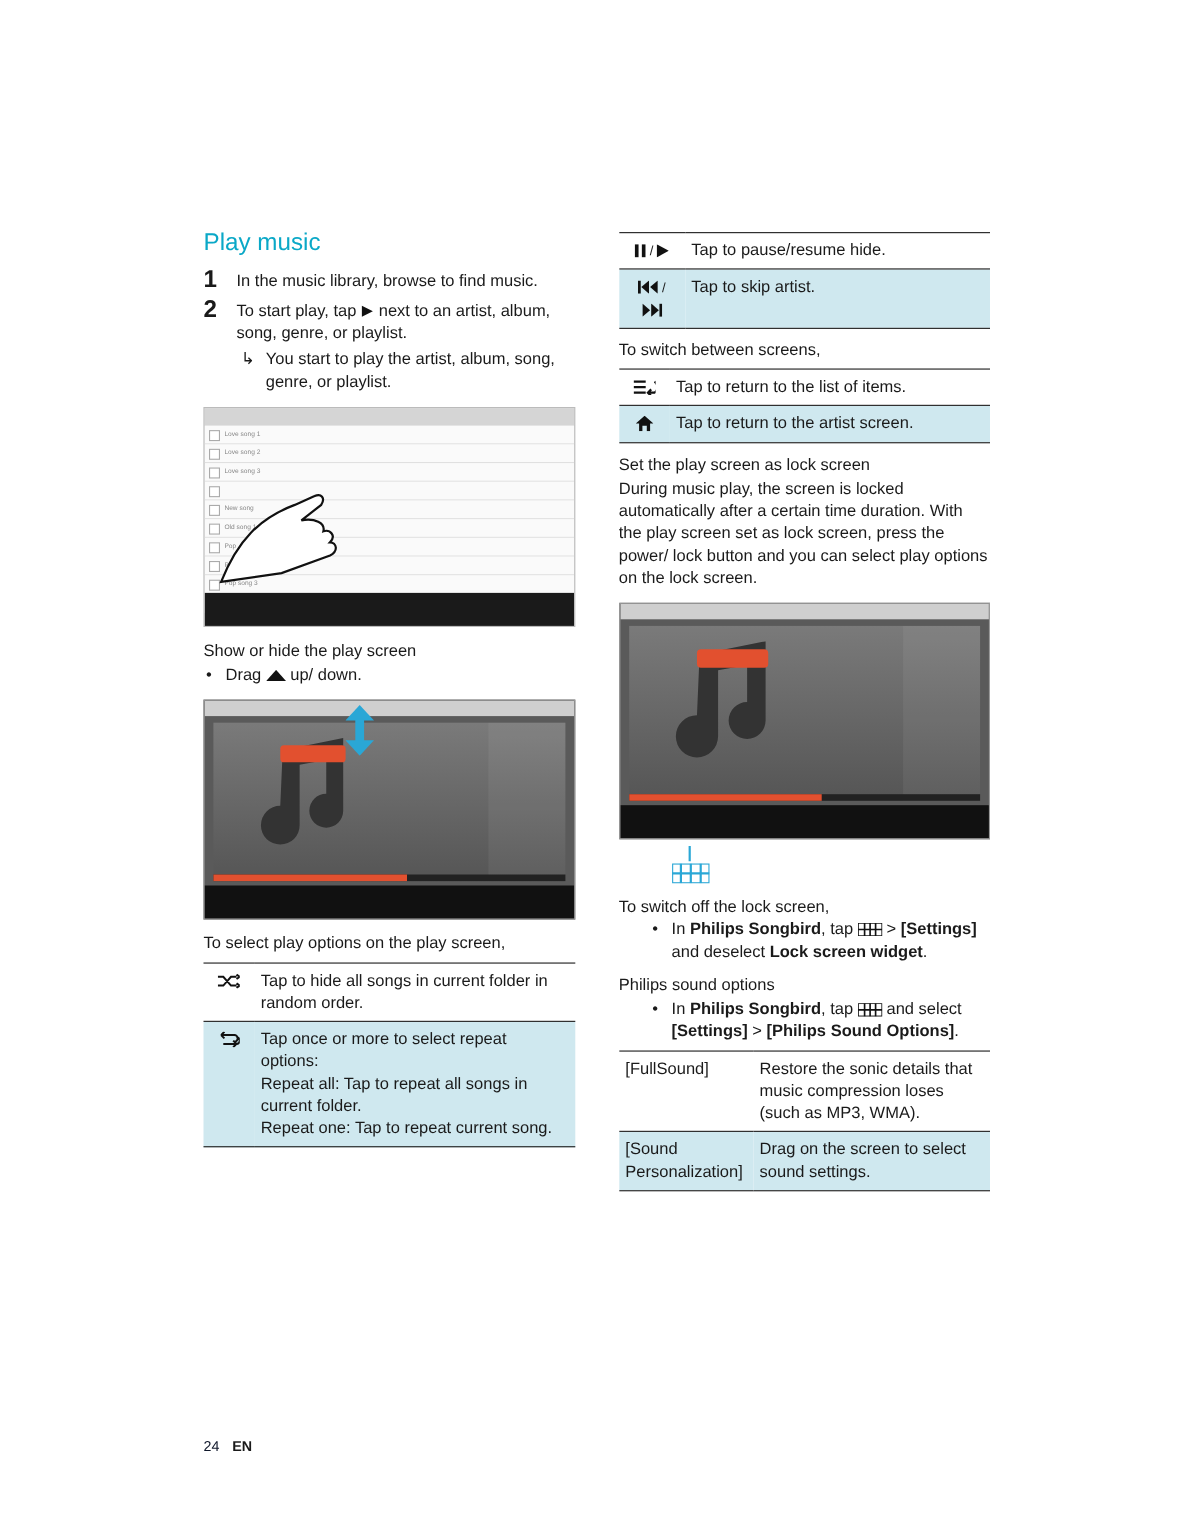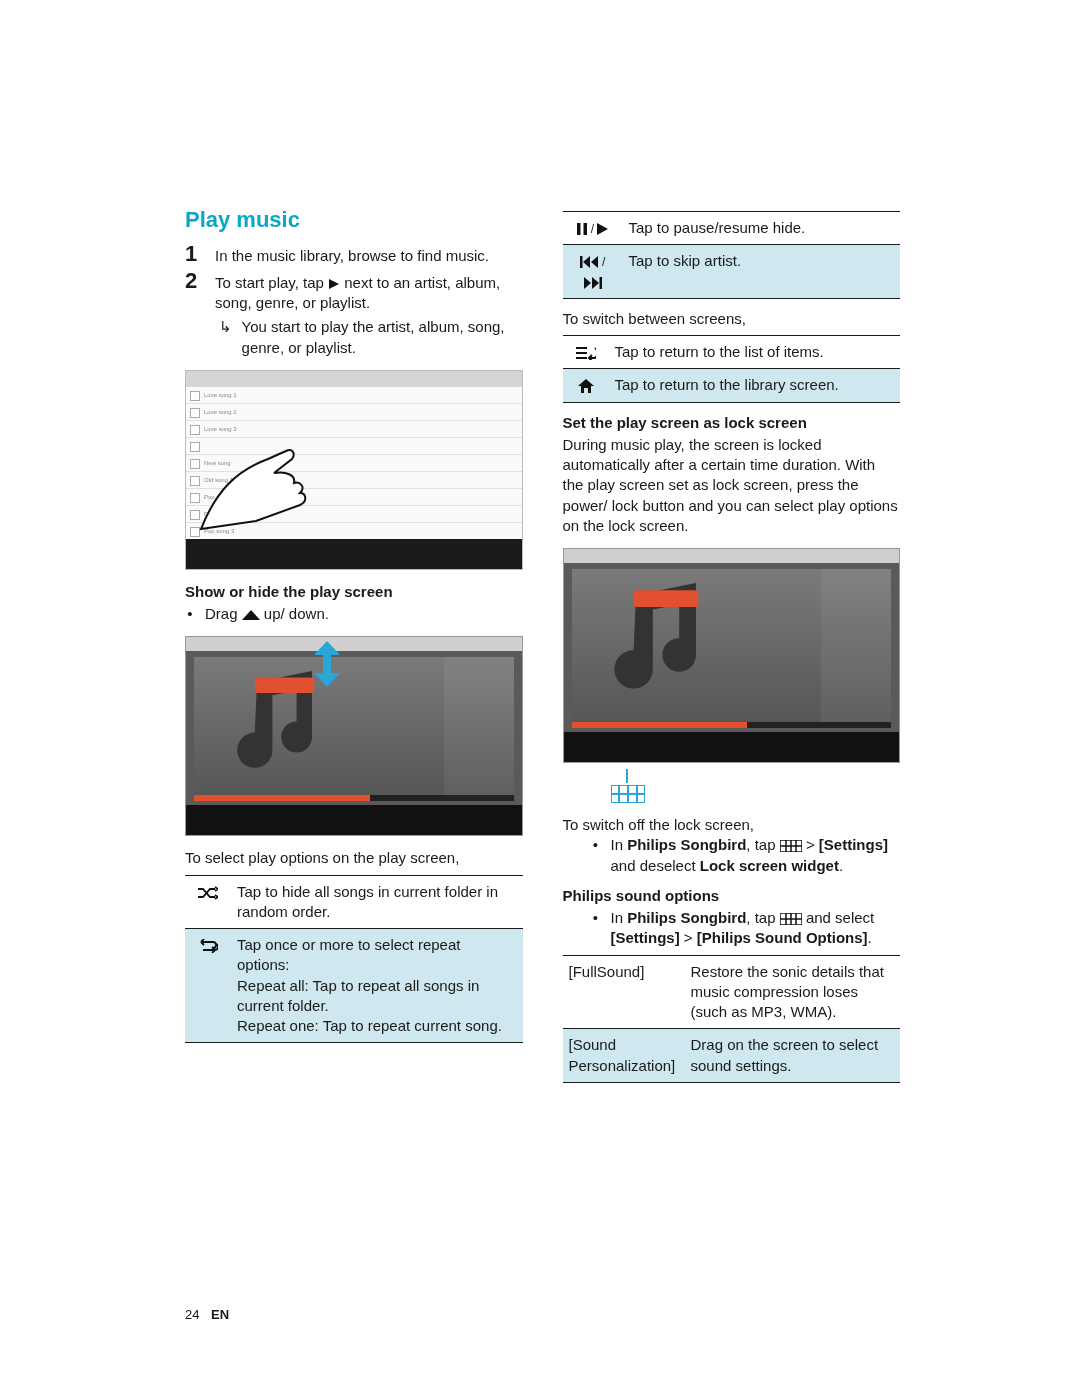--- a/index.html
+++ b/index.html
@@ -1,26 +1,26 @@
 <!DOCTYPE html>
 <html><head>
 <meta charset="utf-8">
 <style>
   html,body{margin:0;padding:0;background:#fff;font-family:"Gill Sans","Gill Sans MT","Helvetica Neue",Arial,sans-serif;color:#1a1a1a}
   .page{width:1080px;height:1397px;position:relative;box-sizing:border-box;padding:205px 180px 0 185px}
   .cols{display:flex;gap:40px}
   .col{flex:1;min-width:0;font-size:15px;line-height:1.35}
-  h2.play{color:#0aa8c7;font-weight:700;font-size:22px;margin:0 0 8px 0}
+  h2.play{color:#0aa8c7;font-weight:400;font-size:22px;margin:0 0 8px 0}
   ol.steps{list-style:none;padding:0;margin:0}
   ol.steps>li{display:flex;gap:12px;margin-bottom:4px}
   .stepnum{font-size:22px;font-weight:700;line-height:1;width:18px;flex:none}
   .steptxt{flex:1;padding-top:3px}
   .arrow-line{display:flex;gap:10px;margin-top:4px;padding-left:4px}
   .arrow{font-size:15px;flex:none}
-  .sub-b{font-weight:700;margin:10px 0 2px 0}
+  .sub-b{font-weight:400;margin:10px 0 2px 0}
   ul.bul{list-style:none;padding:0;margin:0}
   ul.bul>li{display:flex;gap:10px;margin-bottom:2px}
   .dot{flex:none;width:10px;text-align:center}
   .illus{width:100%;height:200px;background:#e8e8e8;border:1px solid #bbb;box-sizing:border-box;margin:12px 0;position:relative;overflow:hidden}
   .illus .topbar{height:16px;background:#d5d5d5}
   .illus .songrow{height:16px;border-bottom:1px solid #e0e0e0;background:#fafafa;display:flex;align-items:center;font-size:6px;color:#888;padding-left:18px;position:relative}
   .illus .songrow::before{content:"";position:absolute;left:4px;top:4px;width:8px;height:8px;border:1px solid #aaa;background:#fff}
   .illus .bottombar{position:absolute;left:0;right:0;bottom:0;height:30px;background:#1a1a1a}
   .illus .hand{position:absolute;left:10px;top:70px}
   .illus2{width:100%;height:200px;background:#5a5a5a;border:1px solid #999;box-sizing:border-box;margin:12px 0;position:relative;overflow:hidden}
@@ -195,21 +195,21 @@
                 </svg>
       </td>
       <td>Tap to return to the list of items.</td>
     </tr>
     <tr class="shade">
       <td class="iconcell">
         <svg class="ico" width="16" height="14" viewBox="0 0 16 14">
                   <polygon points="8,0 16,7 13,7 13,14 10,14 10,9 6,9 6,14 3,14 3,7 0,7" fill="#111"></polygon>
                 </svg>
       </td>
-      <td>Tap to return to the library screen.</td>
+      <td>Tap to return to the artist screen.</td>
     </tr>
   </tbody>
         </table>
 
   <div class="sub-b">Set the play screen as lock screen</div>
   <div>During music play, the screen is locked automatically after a certain time duration. With the play screen set as lock screen, press the power/ lock button and you can select play options on the lock screen.</div>
 
   <div class="illus2" style="height:215px">
     <div class="topbar"></div>
     <div class="inner">

